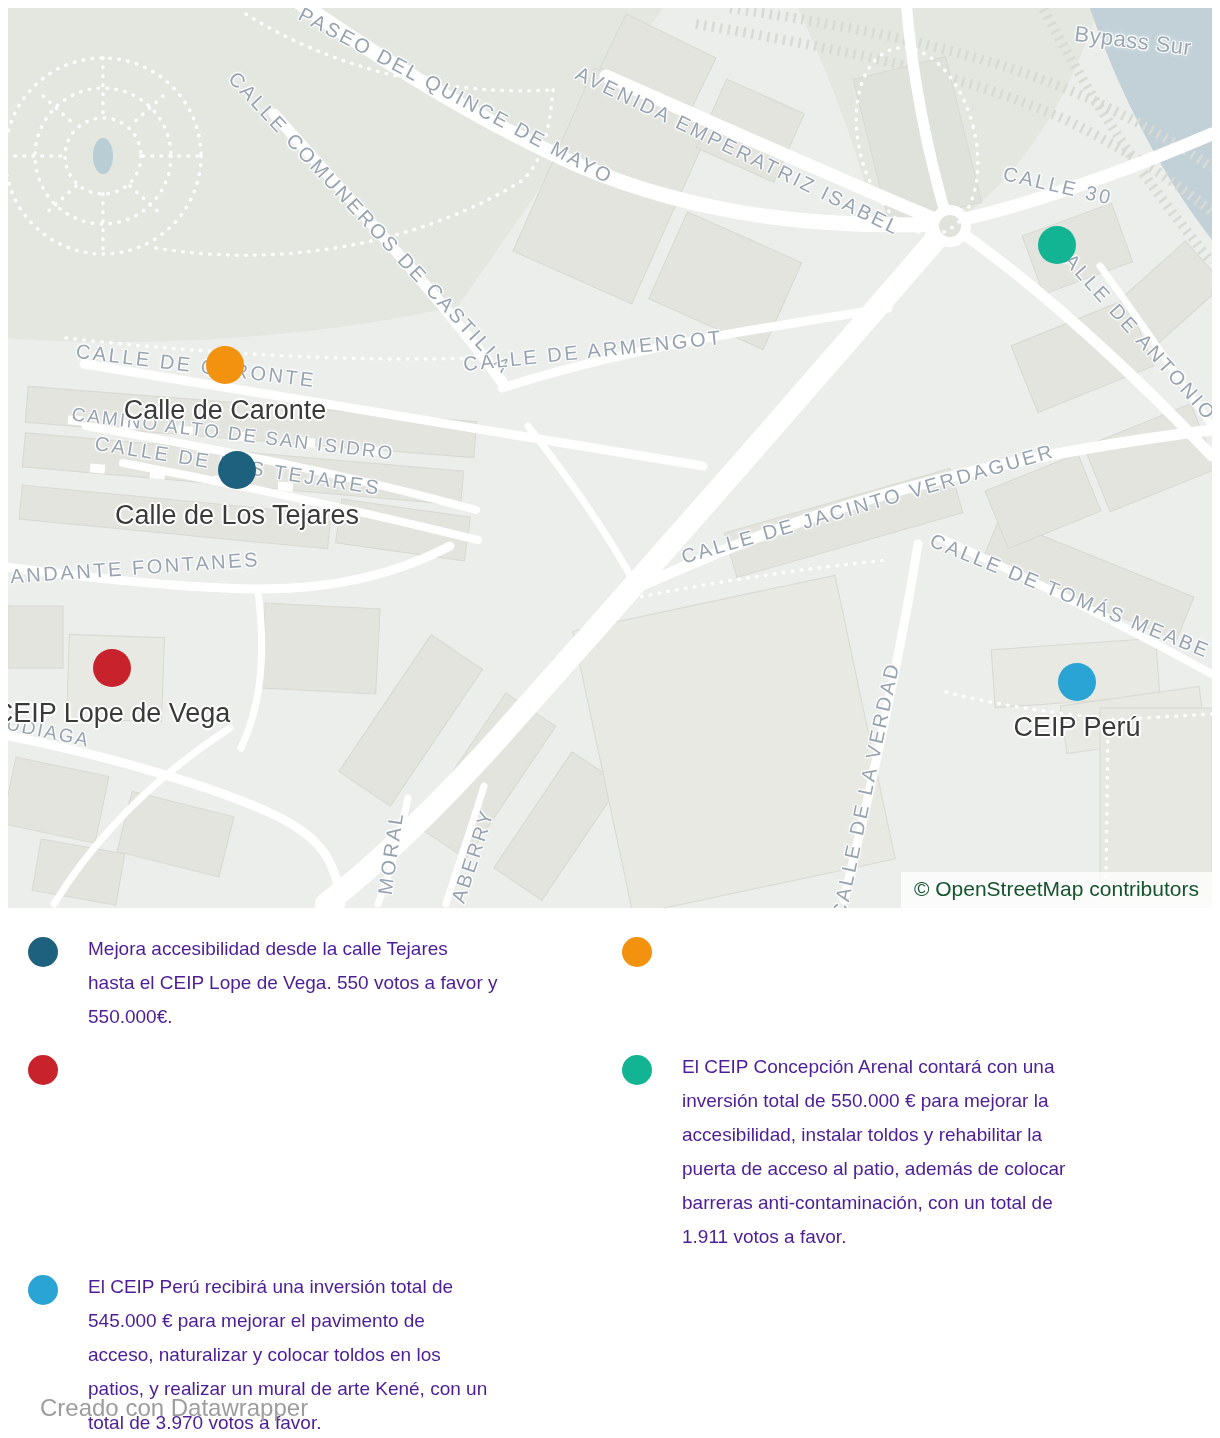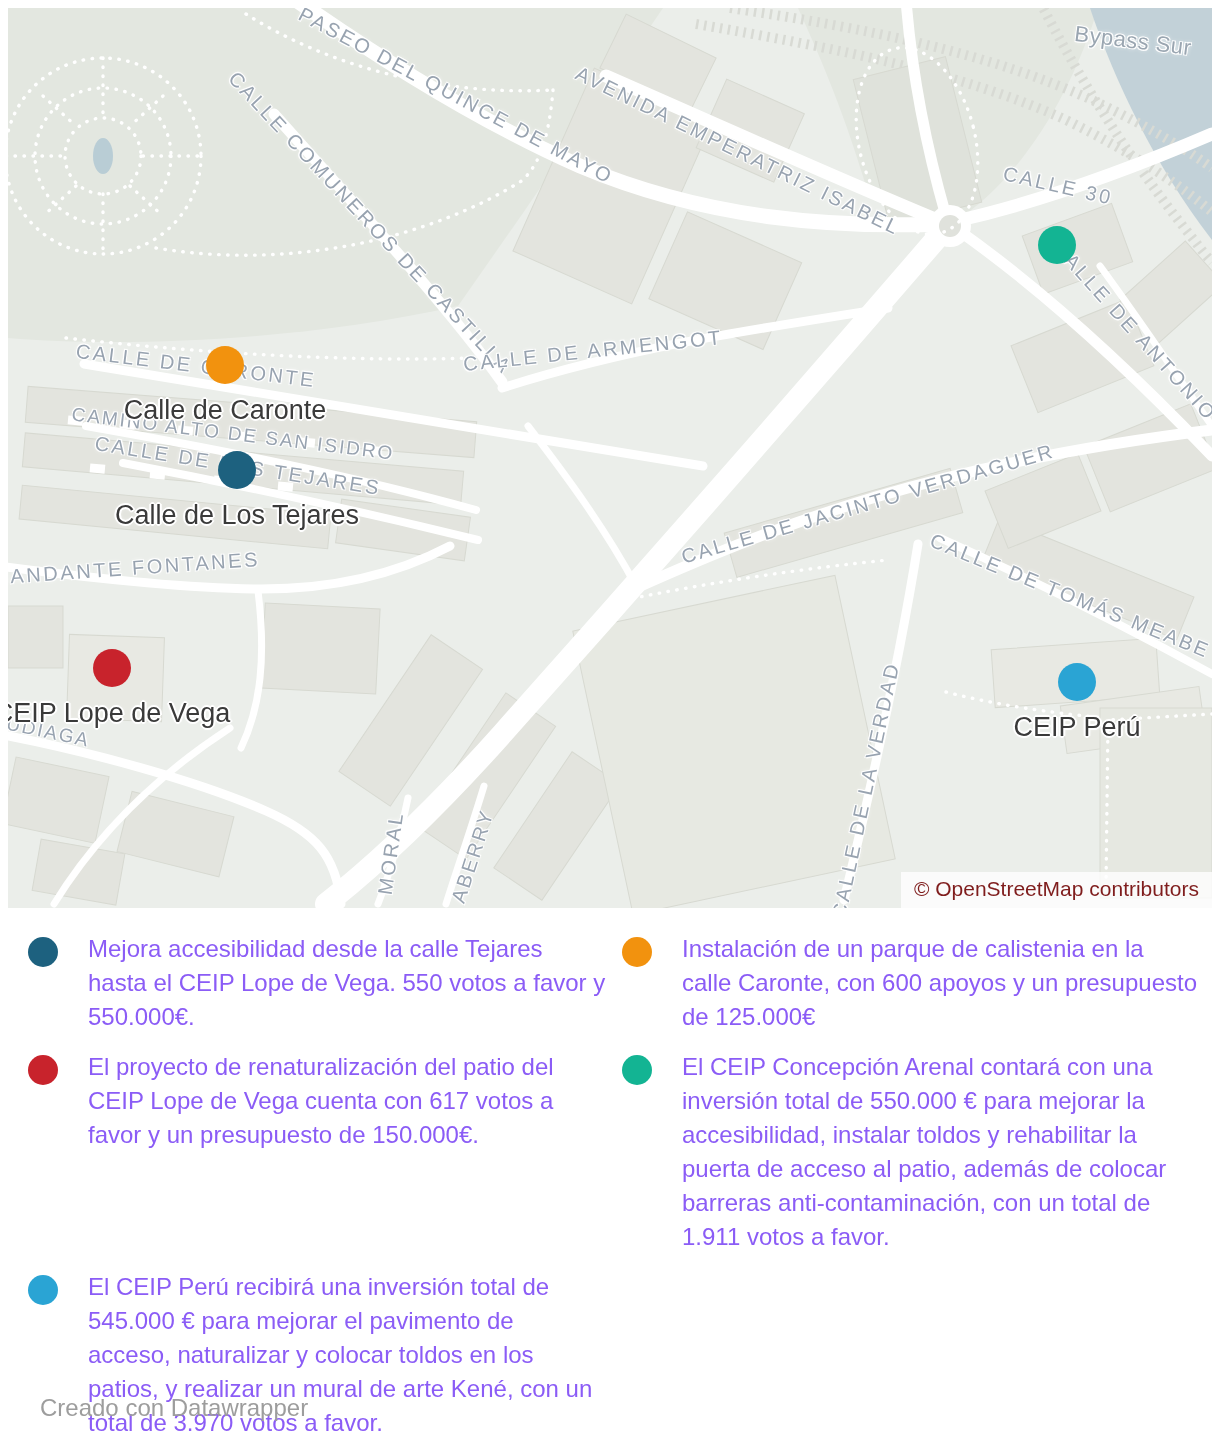--- a/index.html
+++ b/index.html
@@ -13,27 +13,27 @@
     text-shadow:-1px -1px 0 rgba(255,255,255,.95),1px -1px 0 rgba(255,255,255,.95),
                 -1px 1px 0 rgba(255,255,255,.95),1px 1px 0 rgba(255,255,255,.95),0 0 5px #fff;}
   .street-label.small{font-size:19px;letter-spacing:2px;}
   .street-label.plain{letter-spacing:.5px;font-size:22px;color:#9aa6b1;}
   .marker-dot{position:absolute;width:38px;height:38px;border-radius:50%;transform:translate(-50%,-50%);}
   .marker-label{position:absolute;white-space:nowrap;color:#3a3a3a;font-size:27px;font-weight:400;
     transform:translate(-50%,-50%);
     text-shadow:-2px 0 0 #fff,2px 0 0 #fff,0 -2px 0 #fff,0 2px 0 #fff,
                 -1px -1px 0 #fff,1px -1px 0 #fff,-1px 1px 0 #fff,1px 1px 0 #fff,0 0 4px #fff;}
   .attribution{position:absolute;right:0;bottom:0;background:rgba(255,255,255,.78);
-    color:#7f1d1d;font-size:21px;padding:5px 13px 7px;text-align:right;}
+    color:#14532d;font-size:21px;padding:5px 13px 7px;text-align:right;}
   
   .legend{position:absolute;left:0;top:932px;width:1220px;display:flex;flex-wrap:wrap;
     align-content:flex-start;padding-left:28px;box-sizing:border-box;}
   .legend-item{width:594px;display:flex;align-items:flex-start;margin-bottom:16px;box-sizing:border-box;}
   .legend-dot{flex:none;width:30px;height:30px;border-radius:50%;margin:5px 30px 0 0;}
-  .legend-text{font-size:24px;line-height:34px;color:#8b5cf6;white-space:pre-line;max-width:528px;}
+  .legend-text{font-size:19px;line-height:34px;color:#4c1d95;white-space:pre-line;max-width:528px;}
   
   .footer{position:absolute;left:8px;top:1394px;font-size:24px;color:#9d9d9d;margin-left:32px;}
 </style>
 </head>
 <body>
 
 <div id="stage">
 
   <div class="map">
     <svg width="1204" height="900" viewBox="0 0 1204 900">
@@ -182,29 +182,23 @@
 
   <div class="legend">
     <div class="legend-item">
       <span class="legend-dot" style="background-color: rgb(29, 97, 127);"></span>
       <span class="legend-text">Mejora accesibilidad desde la calle Tejares
 hasta el CEIP Lope de Vega. 550 votos a favor y
 550.000€.</span>
     </div>
     <div class="legend-item">
       <span class="legend-dot" style="background-color: rgb(242, 146, 14);"></span>
-      <span class="legend-text">Instalación de un parque de calistenia en la
-calle Caronte, con 600 apoyos y un presupuesto
-de 125.000€</span>
     </div>
     <div class="legend-item">
       <span class="legend-dot" style="background-color: rgb(200, 35, 44);"></span>
-      <span class="legend-text">El proyecto de renaturalización del patio del
-CEIP Lope de Vega cuenta con 617 votos a
-favor y un presupuesto de 150.000€.</span>
     </div>
     <div class="legend-item">
       <span class="legend-dot" style="background-color: rgb(19, 180, 147);"></span>
       <span class="legend-text">El CEIP Concepción Arenal contará con una
 inversión total de 550.000 € para mejorar la
 accesibilidad, instalar toldos y rehabilitar la
 puerta de acceso al patio, además de colocar
 barreras anti-contaminación, con un total de
 1.911 votos a favor.</span>
     </div>

